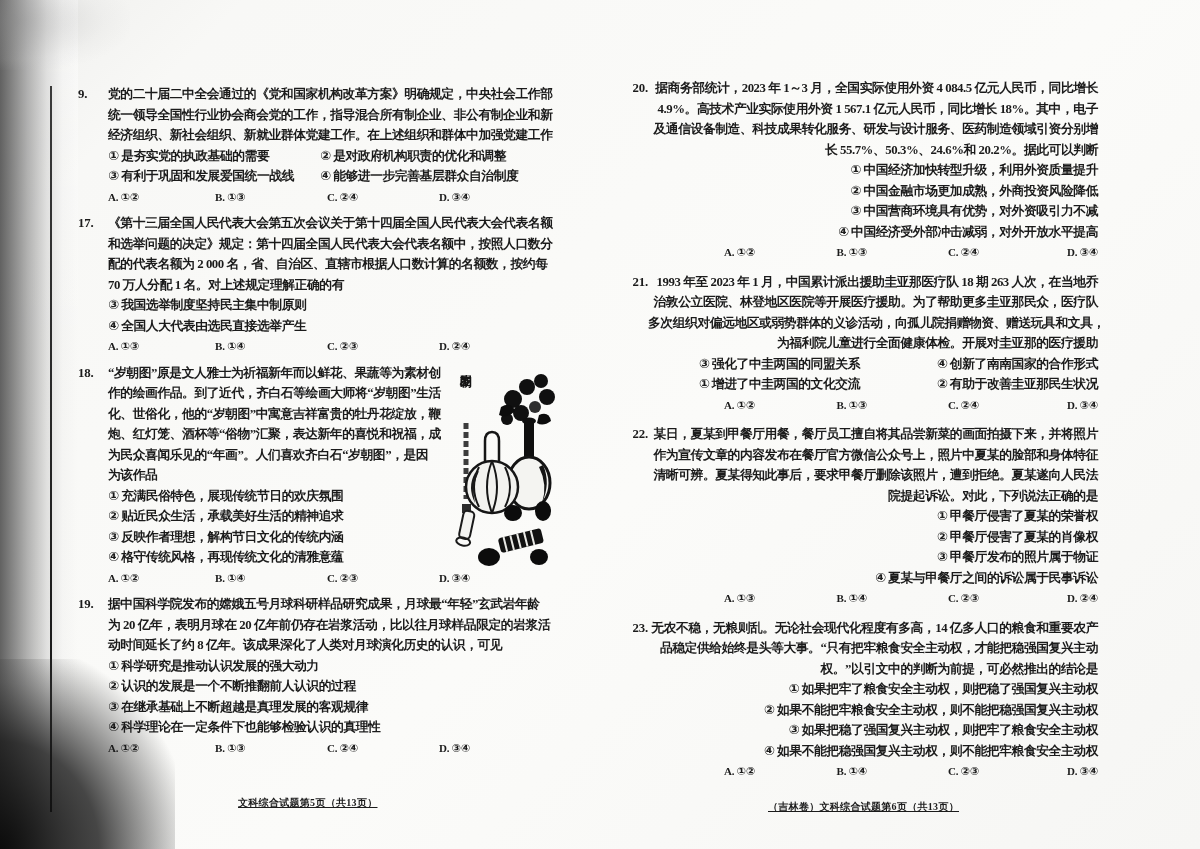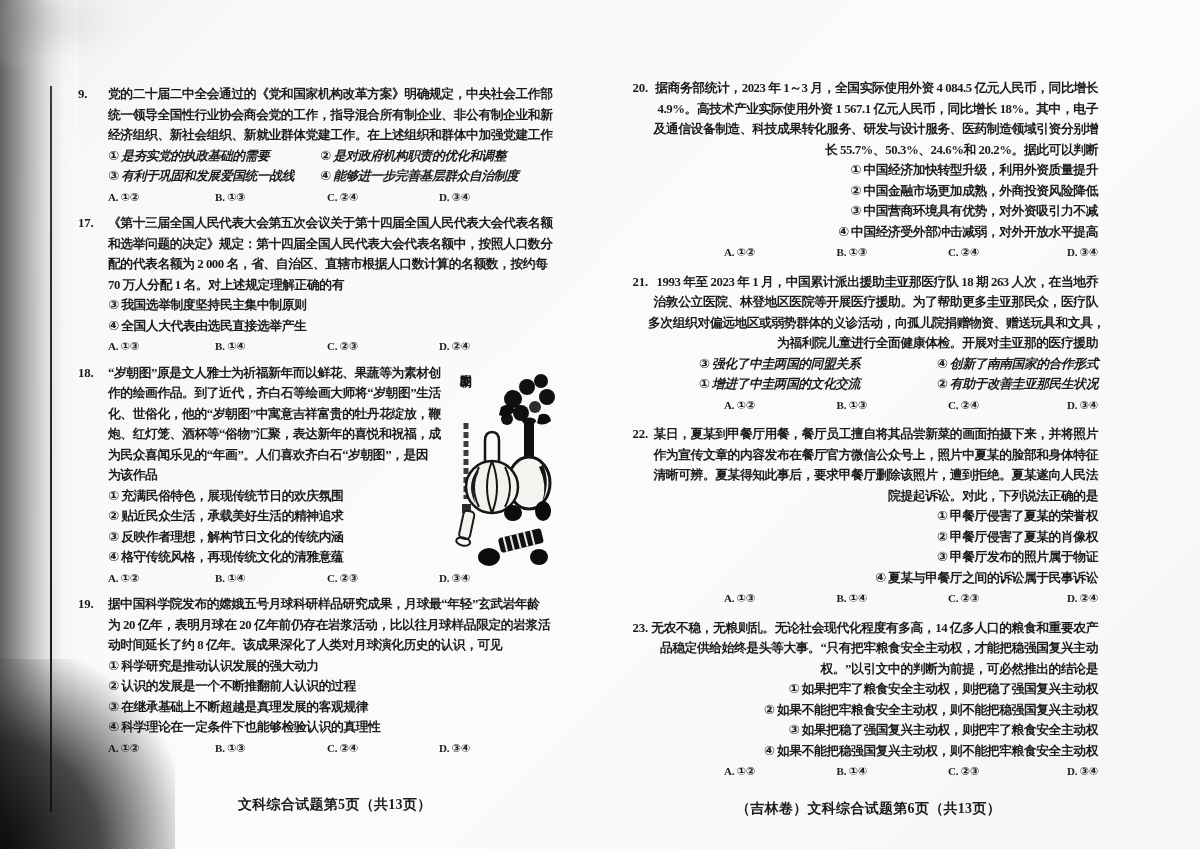--- a/index.html
+++ b/index.html
@@ -31,34 +31,34 @@
   
   .col{position:absolute;width:480px;}
   .col-left{left:78px;top:84px;}
   .col-right{left:618px;top:78px;text-align:right;}
   .question{display:grid;grid-template-columns:30px 1fr;margin-bottom:6px;}
   .col-right .question{margin-bottom:9px;}
   .qnum{font-size:12.8px;line-height:20.5px;letter-spacing:-0.2px;}
   .qbody{position:relative;min-width:0;}
   .qline{font-size:12.8px;letter-spacing:-0.45px;line-height:20.5px;white-space:nowrap;}
   .narrow{max-width:342px;}
-  .optpair{display:grid;grid-template-columns:212px 1fr;font-style:italic;}
+  .optpair{display:grid;grid-template-columns:212px 1fr;}
   .optpair .qline{white-space:nowrap;}
   .answers{display:grid;grid-template-columns:107px 112px 112px 1fr;font-size:11px;line-height:20.5px;letter-spacing:-0.2px;}
   
   .figure{position:absolute;left:347px;top:-2px;width:100px;height:210px;}
   .fig-title{
     position:absolute;left:2px;top:3px;writing-mode:vertical-rl;text-orientation:upright;
     font-size:12px;font-weight:bold;letter-spacing:1px;color:#151515;
   }
   .figure svg{position:absolute;left:0;top:0;}
   
-  .footer{position:absolute;font-size:14px;letter-spacing:0.3px;color:#1b1b1b;}
+  .footer{position:absolute;font-size:10px;letter-spacing:0.3px;color:#1b1b1b;text-decoration:underline;}
   .footer-left{left:238px;top:796px;}
-  .footer-right{left:736px;top:800px;}
+  .footer-right{left:768px;top:800px;}
 </style>
 </head>
 <body>
 
 <div class="sheet">
   <div class="scan-edge"></div>
   <div class="corner-smudge"></div>
   <div class="fold-line"></div>
   <div class="scan-blob"></div>
 

